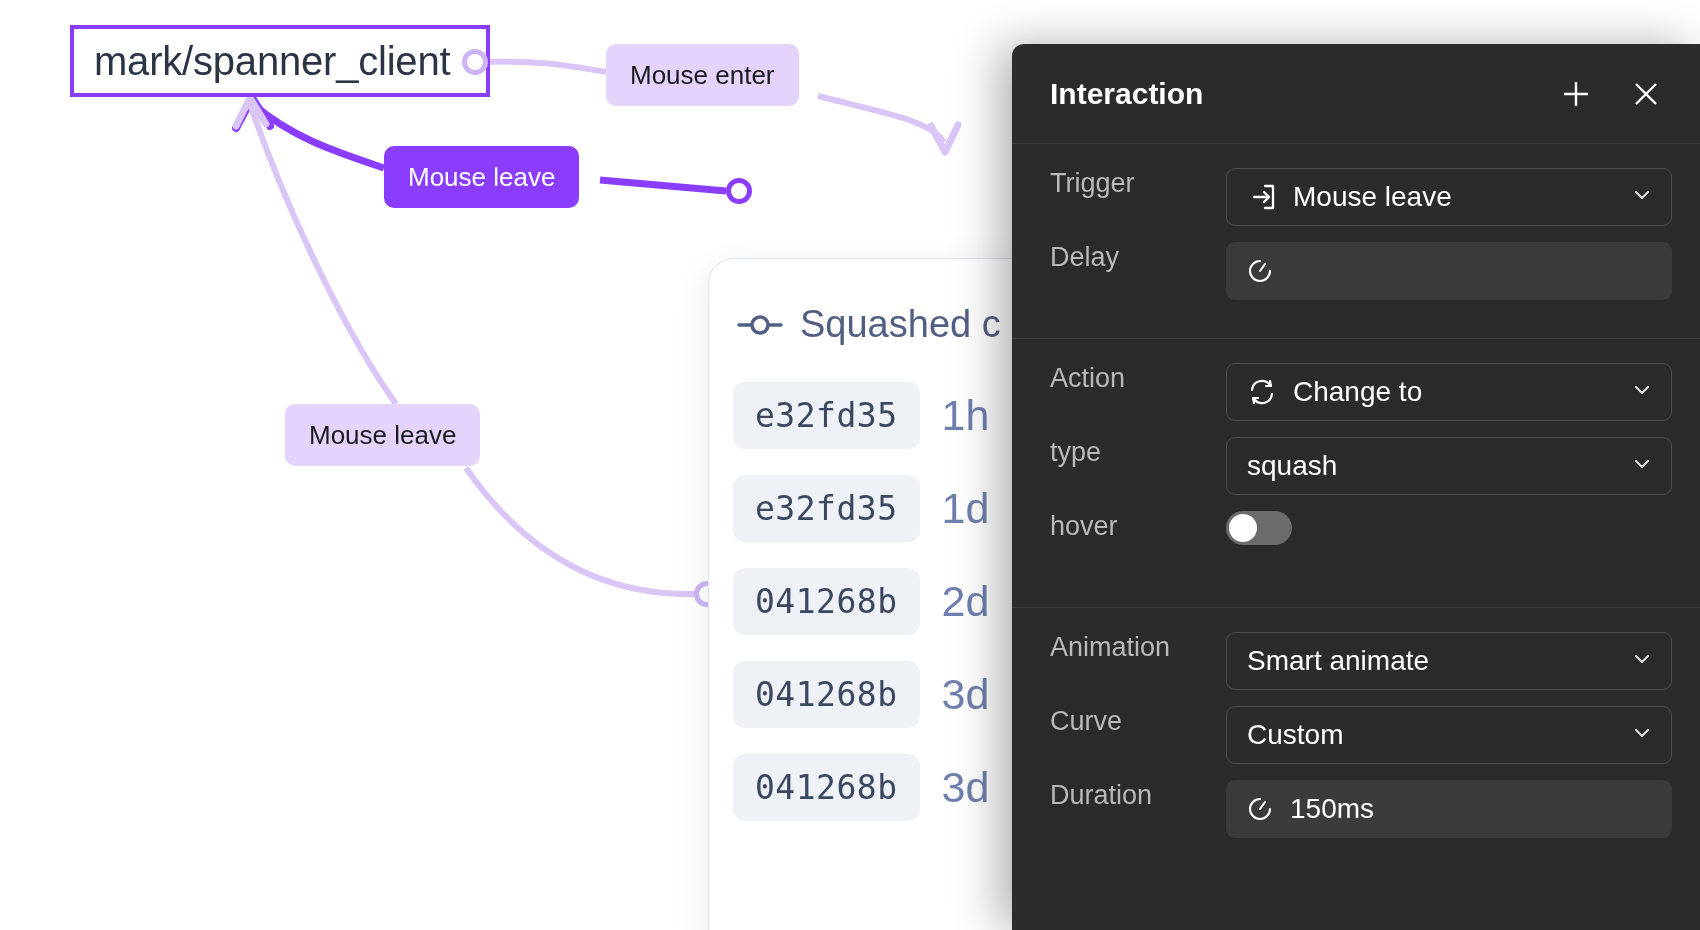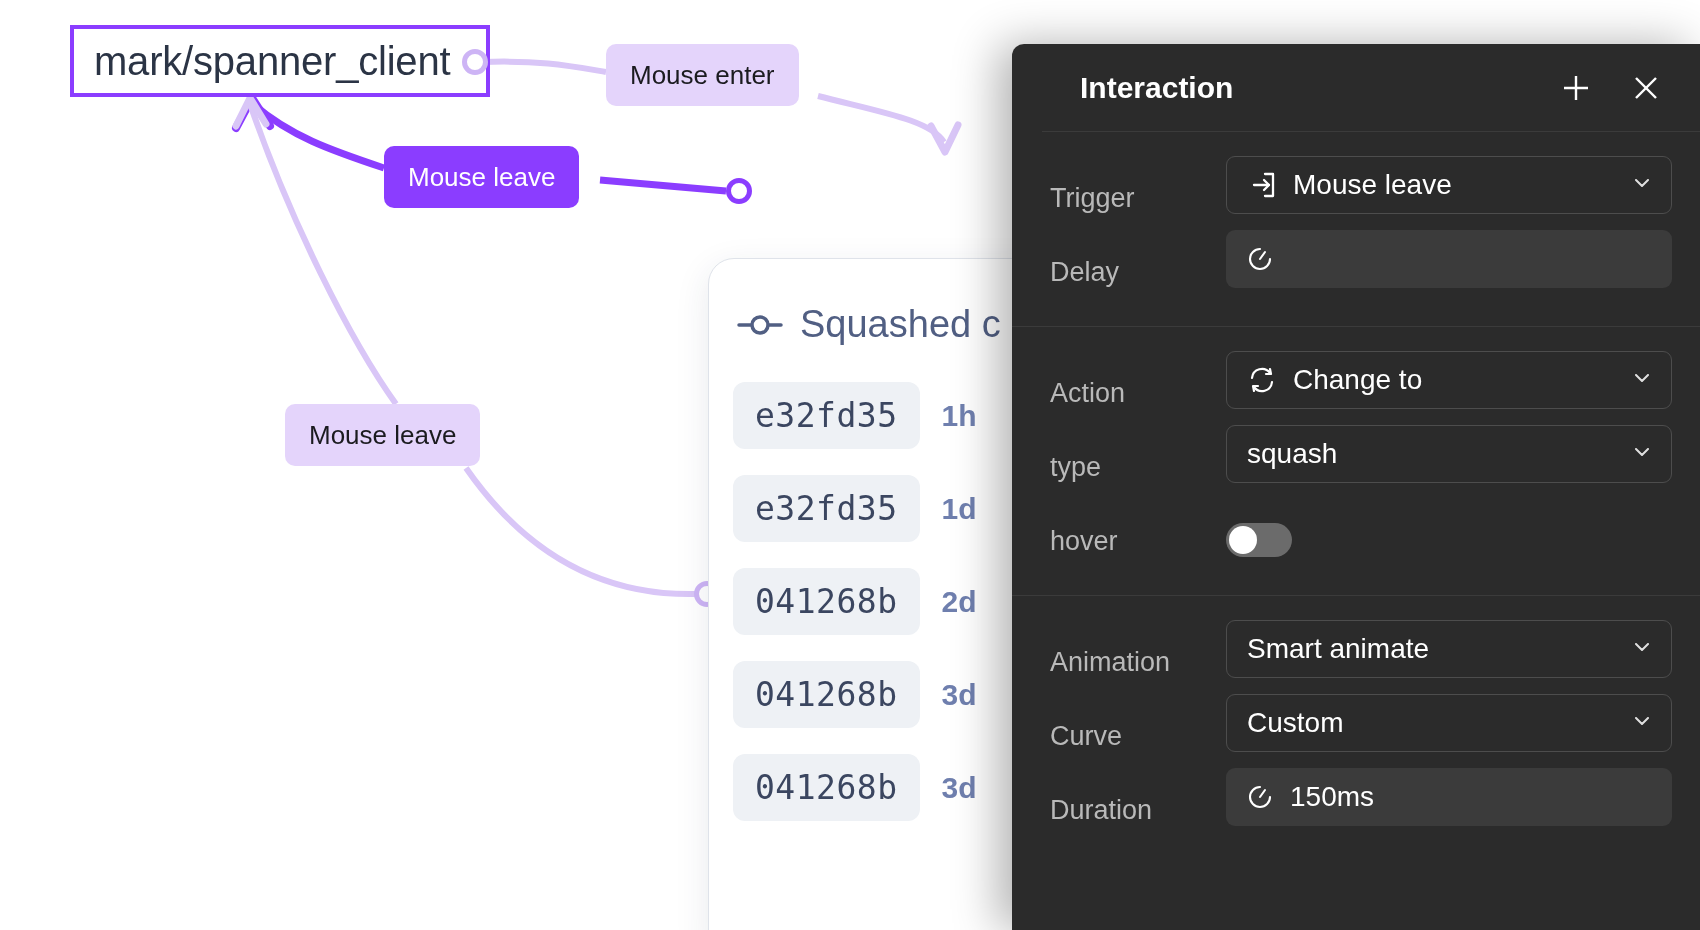--- a/index.html
+++ b/index.html
@@ -95,55 +95,53 @@
   .hash-pill {
     background:#eef1f5;
     border-radius:12px;
     padding:14px 22px;
     font-family:"DejaVu Sans Mono", monospace;
     font-size:33px;
     color:#3b4660;
     letter-spacing:0.5px;
   }
   .commit-time {
-    font-size:30px;
+    font-size:43px;
     color:#6f7fae;
     white-space:nowrap;
-    font-weight:bold;
   }
 
   
   #panel {
     position:absolute;
     left:1012px; top:44px;
     width:688px; height:886px;
     background:#2b2b2b;
     border-radius:12px 0 0 0;
     box-shadow:-14px 0 46px rgba(0,0,0,.30);
     color:#ffffff;
     overflow:hidden;
   }
   #panel-header {
     display:flex; align-items:center;
-    height:88px;
+    height:100px;
     padding:0 30px 0 38px;
     border-bottom:1px solid #3b3b3b;
-    margin-left:30px;
   }
   #panel-title { font-size:30px; font-weight:bold; flex:1; }
   .hdr-btn {
     width:48px; height:48px;
     display:flex; align-items:center; justify-content:center;
     cursor:pointer;
   }
   .panel-section { padding:24px 28px 22px 38px; }
   .divider { height:1px; background:#3b3b3b; margin:0; }
 
   .field-row {
-    display:flex; align-items:flex-end;
+    display:flex; align-items:flex-start;
     margin-bottom:16px;
     min-height:58px;
   }
   .field-label {
     width:176px;
     font-size:27px;
     color:#b9b9b9;
     flex:0 0 auto;
   }
   .control {

